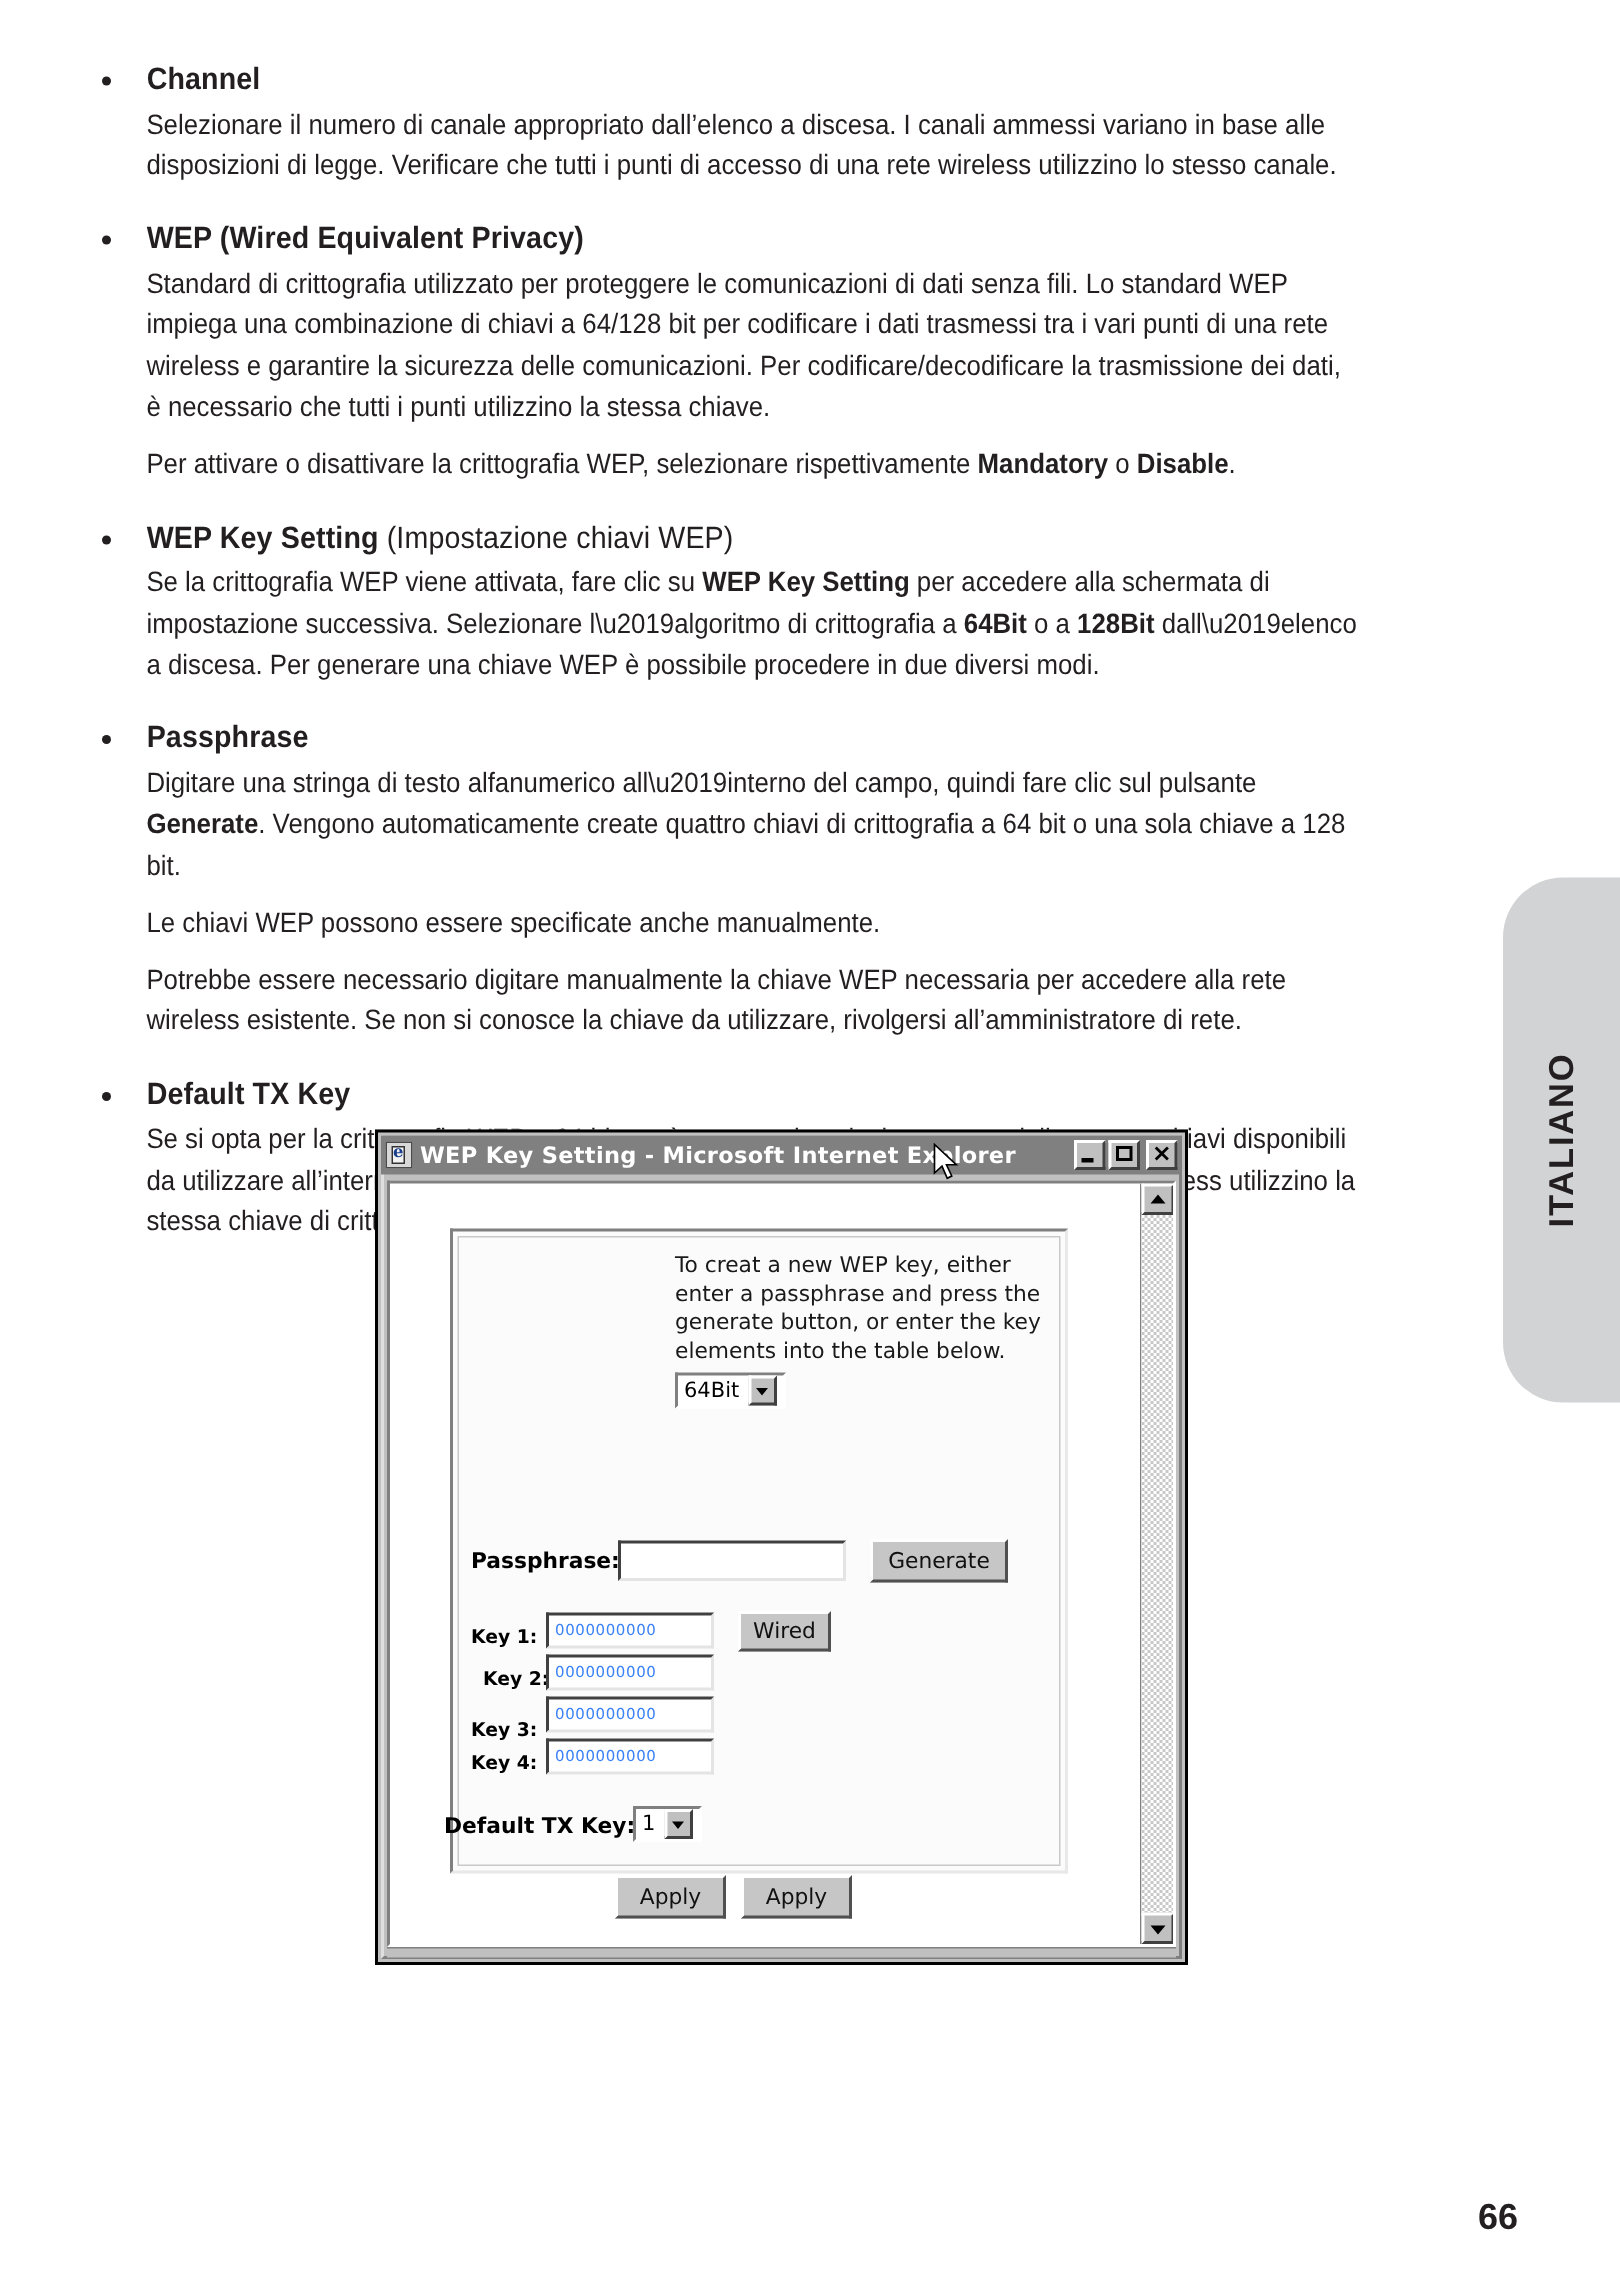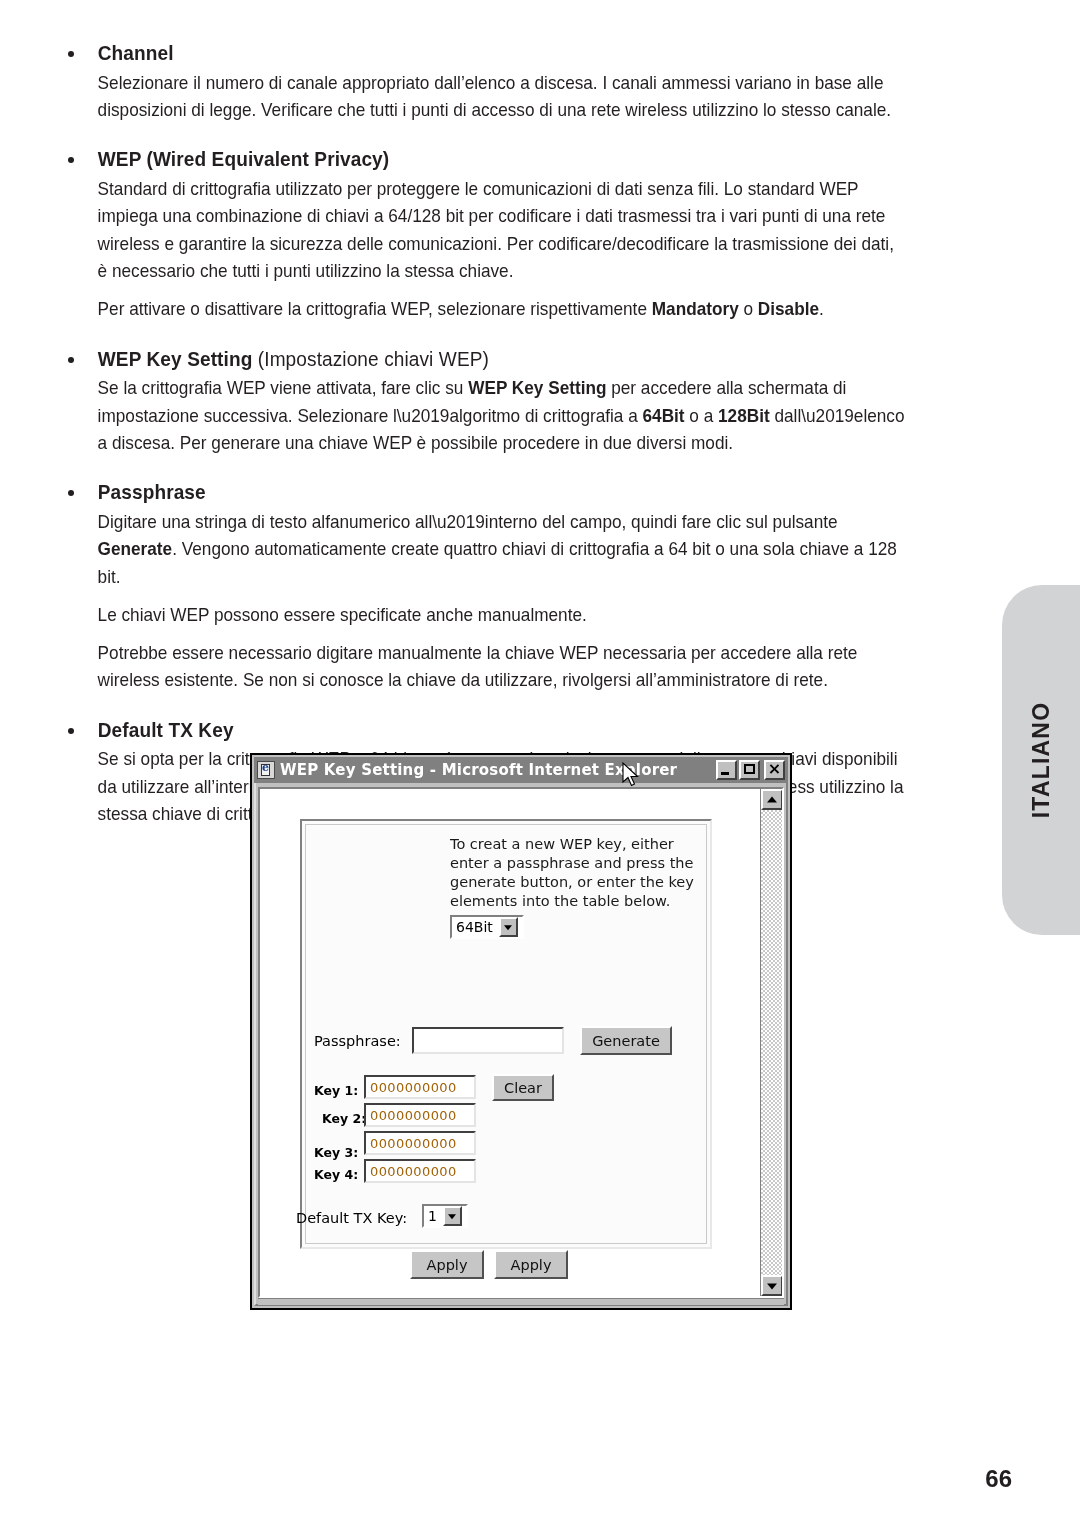--- a/index.html
+++ b/index.html
@@ -380,40 +380,40 @@
 
   .select-bit {
     left: 148px;
     top: 94px;
     width: 74px;
   }
 
   .fld-label {
     position: absolute;
     font-size: 14.5px;
-    font-weight: normal;
+    font-weight: bold;
     color: #000;
     font-family: "DejaVu Sans", sans-serif;
     white-space: nowrap;
   }
   .fld-label.small {
     font-size: 12.5px;
     font-weight: bold;
   }
 
   .textbox {
     position: absolute;
     background: #ffffff;
     border-top: 2px solid #404040;
     border-left: 2px solid #404040;
     border-right: 2px solid #e4e4e4;
     border-bottom: 2px solid #e4e4e4;
     box-sizing: border-box;
-    font-size: 13px;
-    color: #a16207;
+    font-size: 10px;
+    color: #3b82f6;
     font-family: "DejaVu Sans", sans-serif;
     display: flex;
     align-items: center;
     padding-left: 4px;
     letter-spacing: 0.4px;
     overflow: hidden;
     white-space: nowrap;
   }
 
   .btn {
@@ -523,21 +523,21 @@
           <span class="sel-val">64Bit</span>
           <span class="sel-arrow"></span>
         </div>
 
         <div class="fld-label" style="left:12px; top:212px;">Passphrase:</div>
         <div class="textbox" style="left:110px; top:206px; width:152px; height:27px;"></div>
         <div class="btn" style="left:278px; top:205px; width:92px; height:29px;">Generate</div>
 
         <div class="fld-label small" style="left:12px; top:262px;">Key 1:</div>
         <div class="textbox" style="left:62px; top:254px; width:112px; height:24px;">0000000000</div>
-        <div class="btn" style="left:190px; top:253px; width:62px; height:27px;">Clear</div>
+        <div class="btn" style="left:190px; top:253px; width:62px; height:27px;">Wired</div>
 
         <div class="fld-label small" style="left:20px; top:290px;">Key 2:</div>
         <div class="textbox" style="left:62px; top:282px; width:112px; height:24px;">0000000000</div>
 
         <div class="fld-label small" style="left:12px; top:324px;">Key 3:</div>
         <div class="textbox" style="left:62px; top:310px; width:112px; height:24px;">0000000000</div>
 
         <div class="fld-label small" style="left:12px; top:346px;text-align:right;">Key 4:</div>
         <div class="textbox" style="left:62px; top:338px; width:112px; height:24px;">0000000000</div>
 

